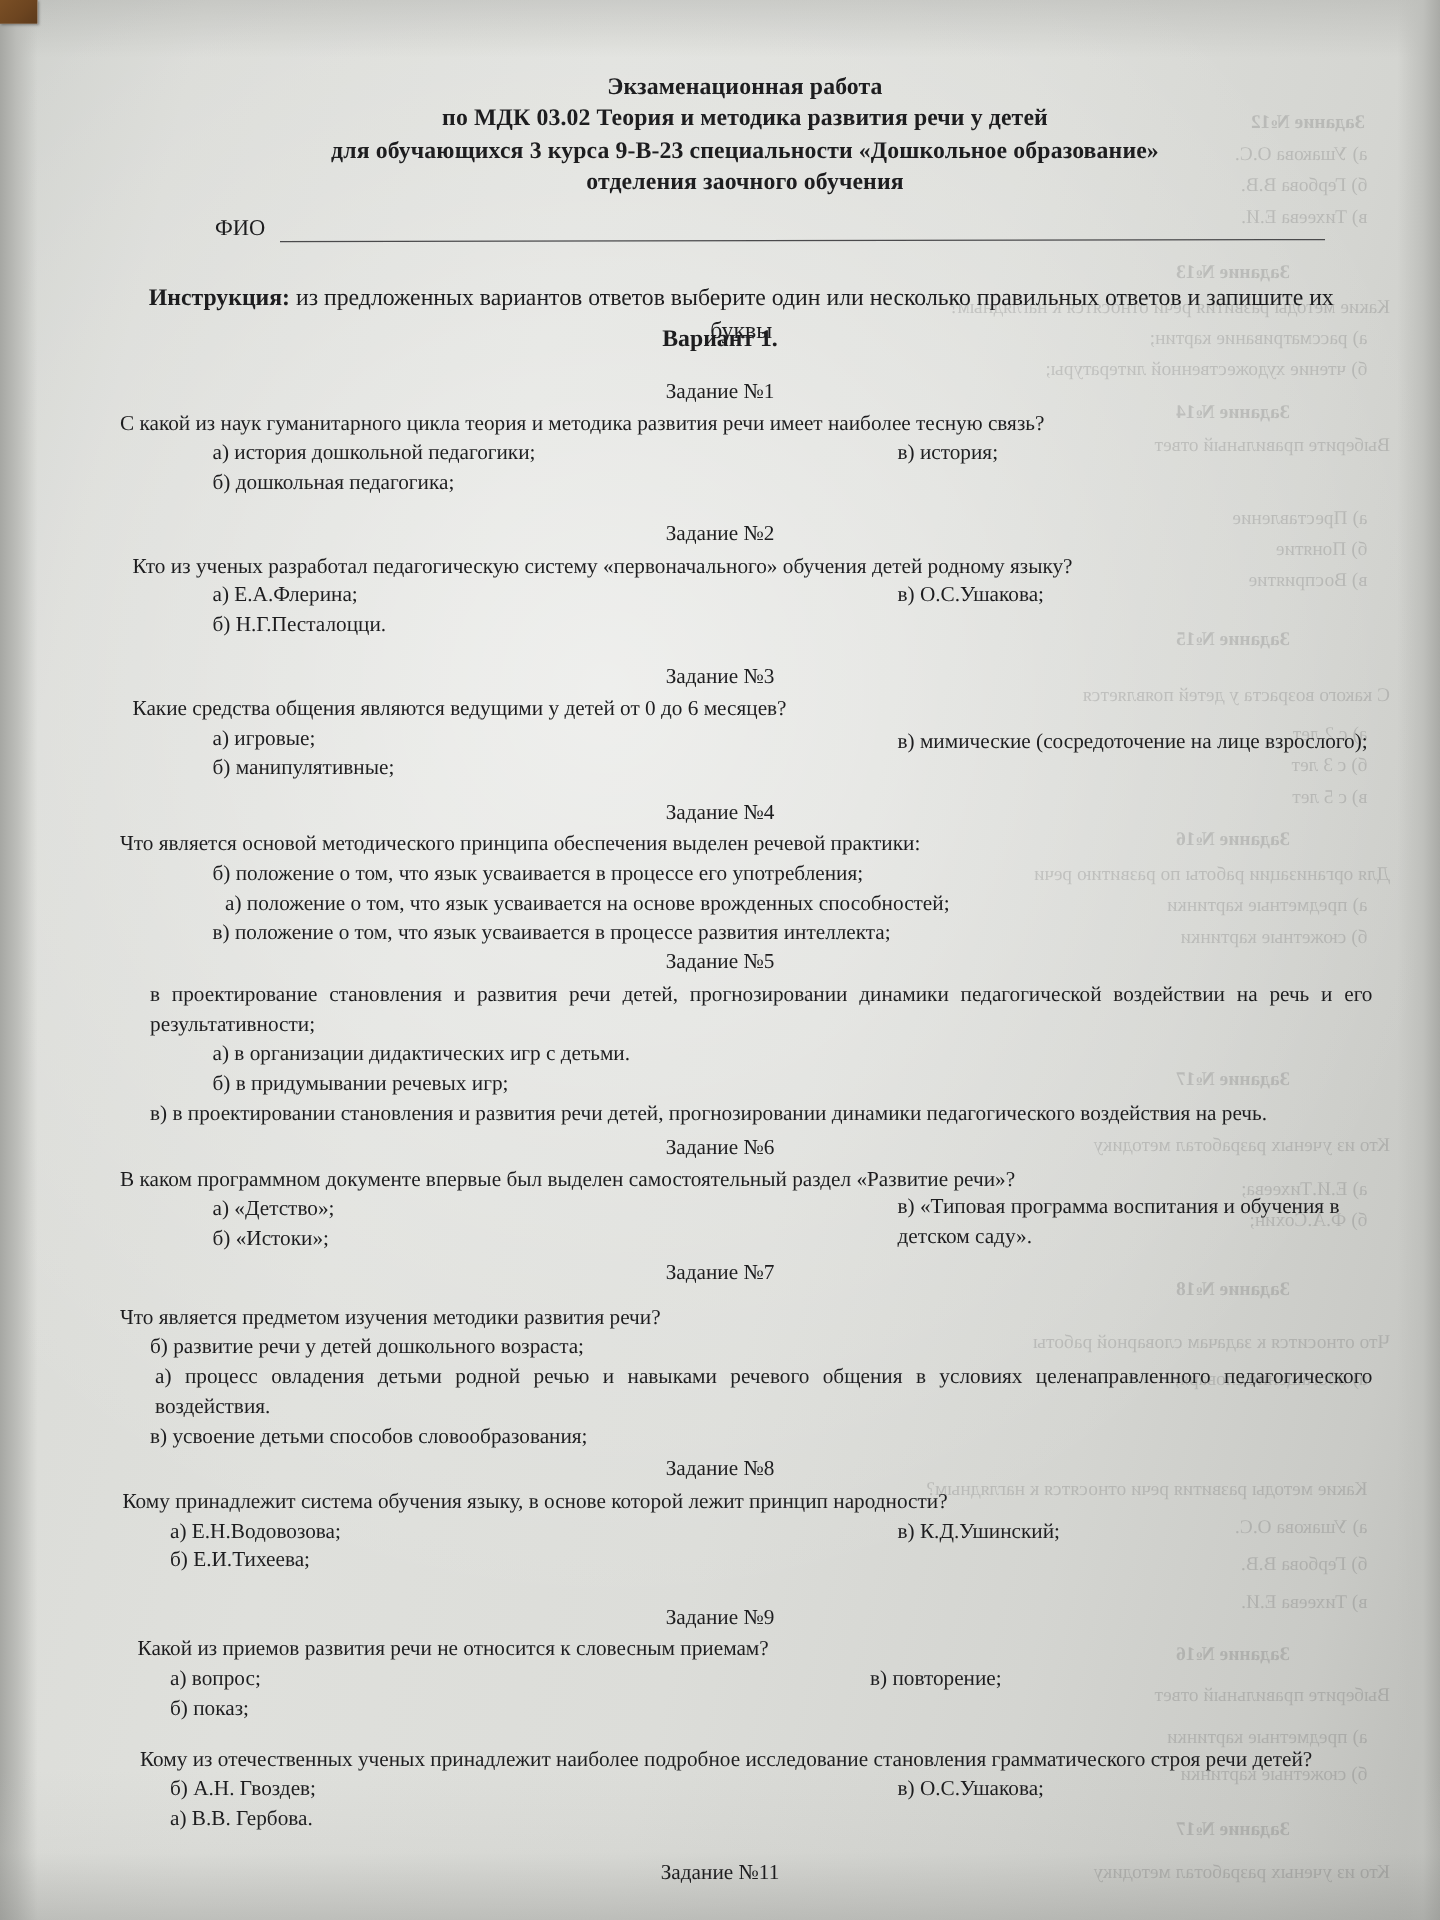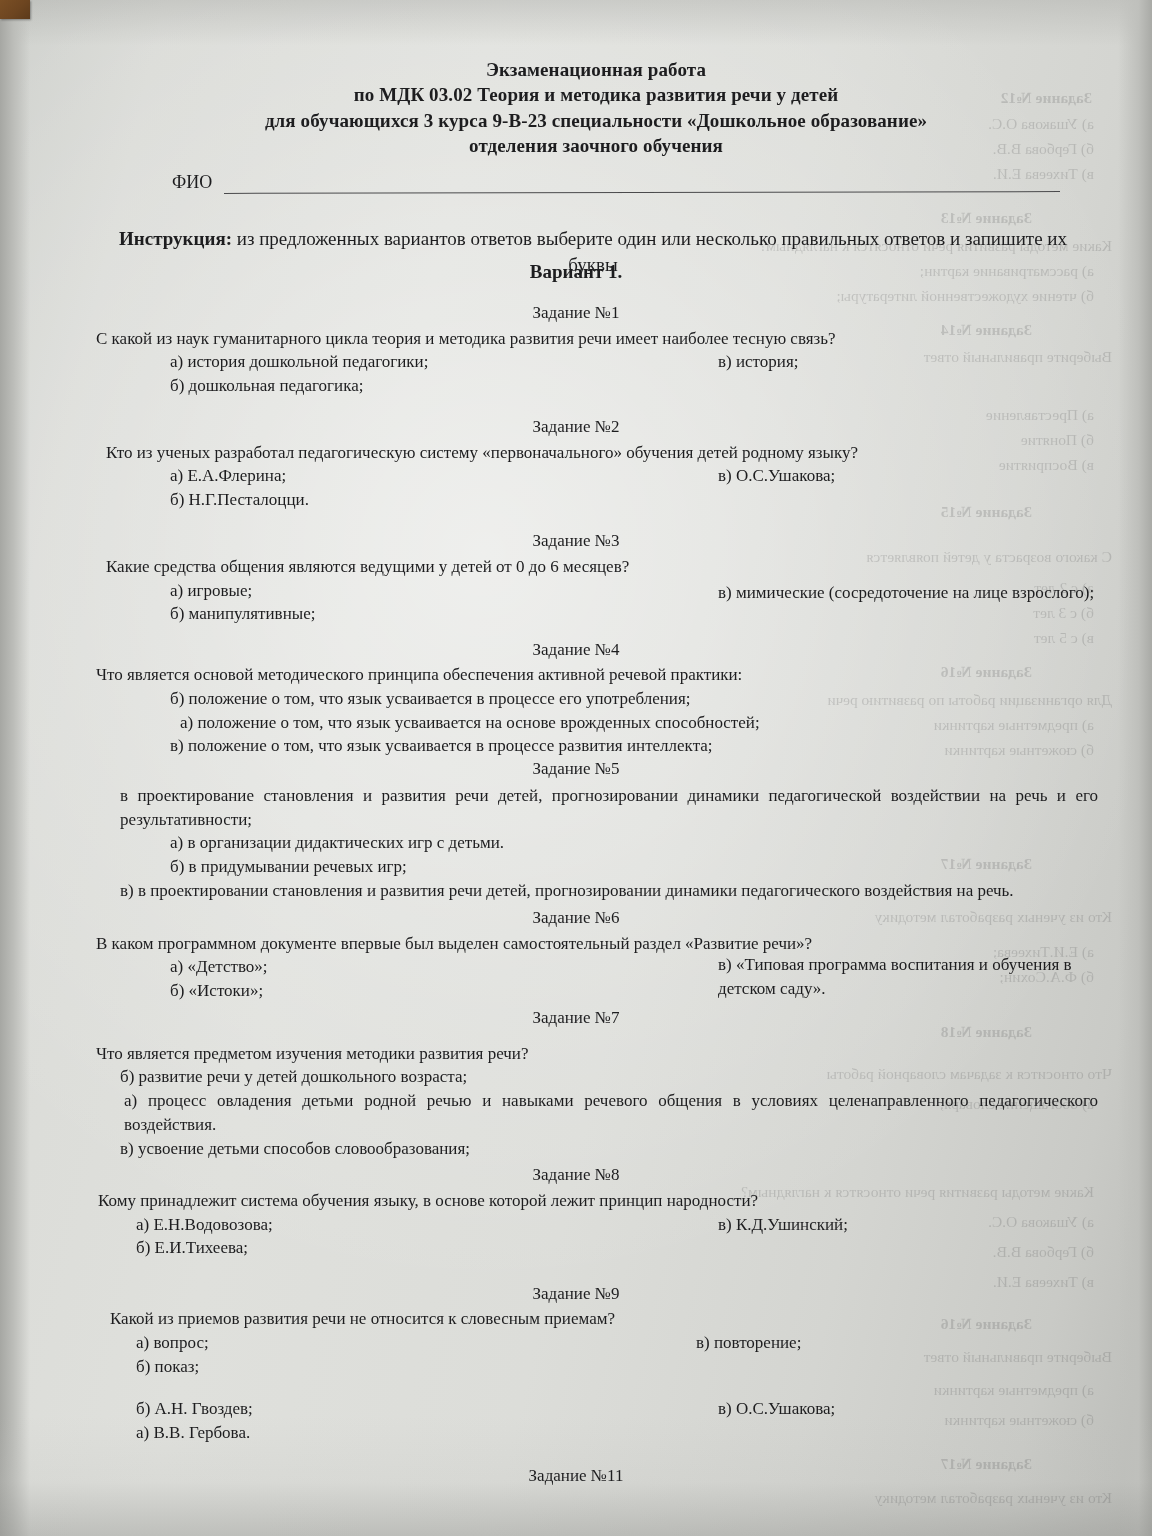--- a/index.html
+++ b/index.html
@@ -288,21 +288,21 @@
             <div class="opt">а) игровые;</div>
             <div class="opt">б) манипулятивные;</div>
             <div class="col-right just" style="top:2px; width:418px;">в) мимические (сосредоточение на лице взрослого);</div>
           </div>
         </div>
       </div>
 
       <div class="task" style="margin-top:6px;">
         <div class="task-head">Задание №4</div>
         <div class="task-body">
-          <div class="stem">Что является  основой методического принципа обеспечения активной речевой практики:</div>
+          <div class="stem">Что является  основой методического принципа обеспечения выделен речевой практики:</div>
           <div class="opts">
             <div class="opt">б) положение о том, что язык усваивается в процессе его употребления;</div>
             <div class="opt" style="padding-left:84px;">а) положение о том, что язык усваивается на основе врожденных способностей;</div>
             <div class="opt">в) положение о том, что язык усваивается в процессе развития интеллекта;</div>
           </div>
         </div>
       </div>
 
       <div class="task" style="margin-top:-2px;">
         <div class="task-head">Задание №5</div>
@@ -359,20 +359,21 @@
           <div class="opts" style="height:54px;">
             <div class="opt" style="padding-left:40px;">а) вопрос;</div>
             <div class="opt" style="padding-left:40px;">б) показ;</div>
             <div class="col-right" style="top:0; left:600px;">в) повторение;</div>
           </div>
         </div>
       </div>
 
       <div class="task" style="margin-top:12px;">
         <div class="task-body" style="padding-right:14px;">
+          <div class="stem just" style="text-indent:16px; text-align:justify; text-justify:inter-word;">Кому из отечественных ученых принадлежит наиболее подробное исследование становления грамматического строя речи детей?</div>
           <div class="opts" style="height:54px;">
             <div class="opt" style="padding-left:40px;">б) А.Н. Гвоздев;</div>
             <div class="opt" style="padding-left:40px;">а) В.В. Гербова.</div>
             <div class="col-right" style="top:0;">в) О.С.Ушакова;</div>
           </div>
         </div>
       </div>
 
       <div class="task" style="margin-top:12px;">
         <div class="task-head">Задание №11</div>

